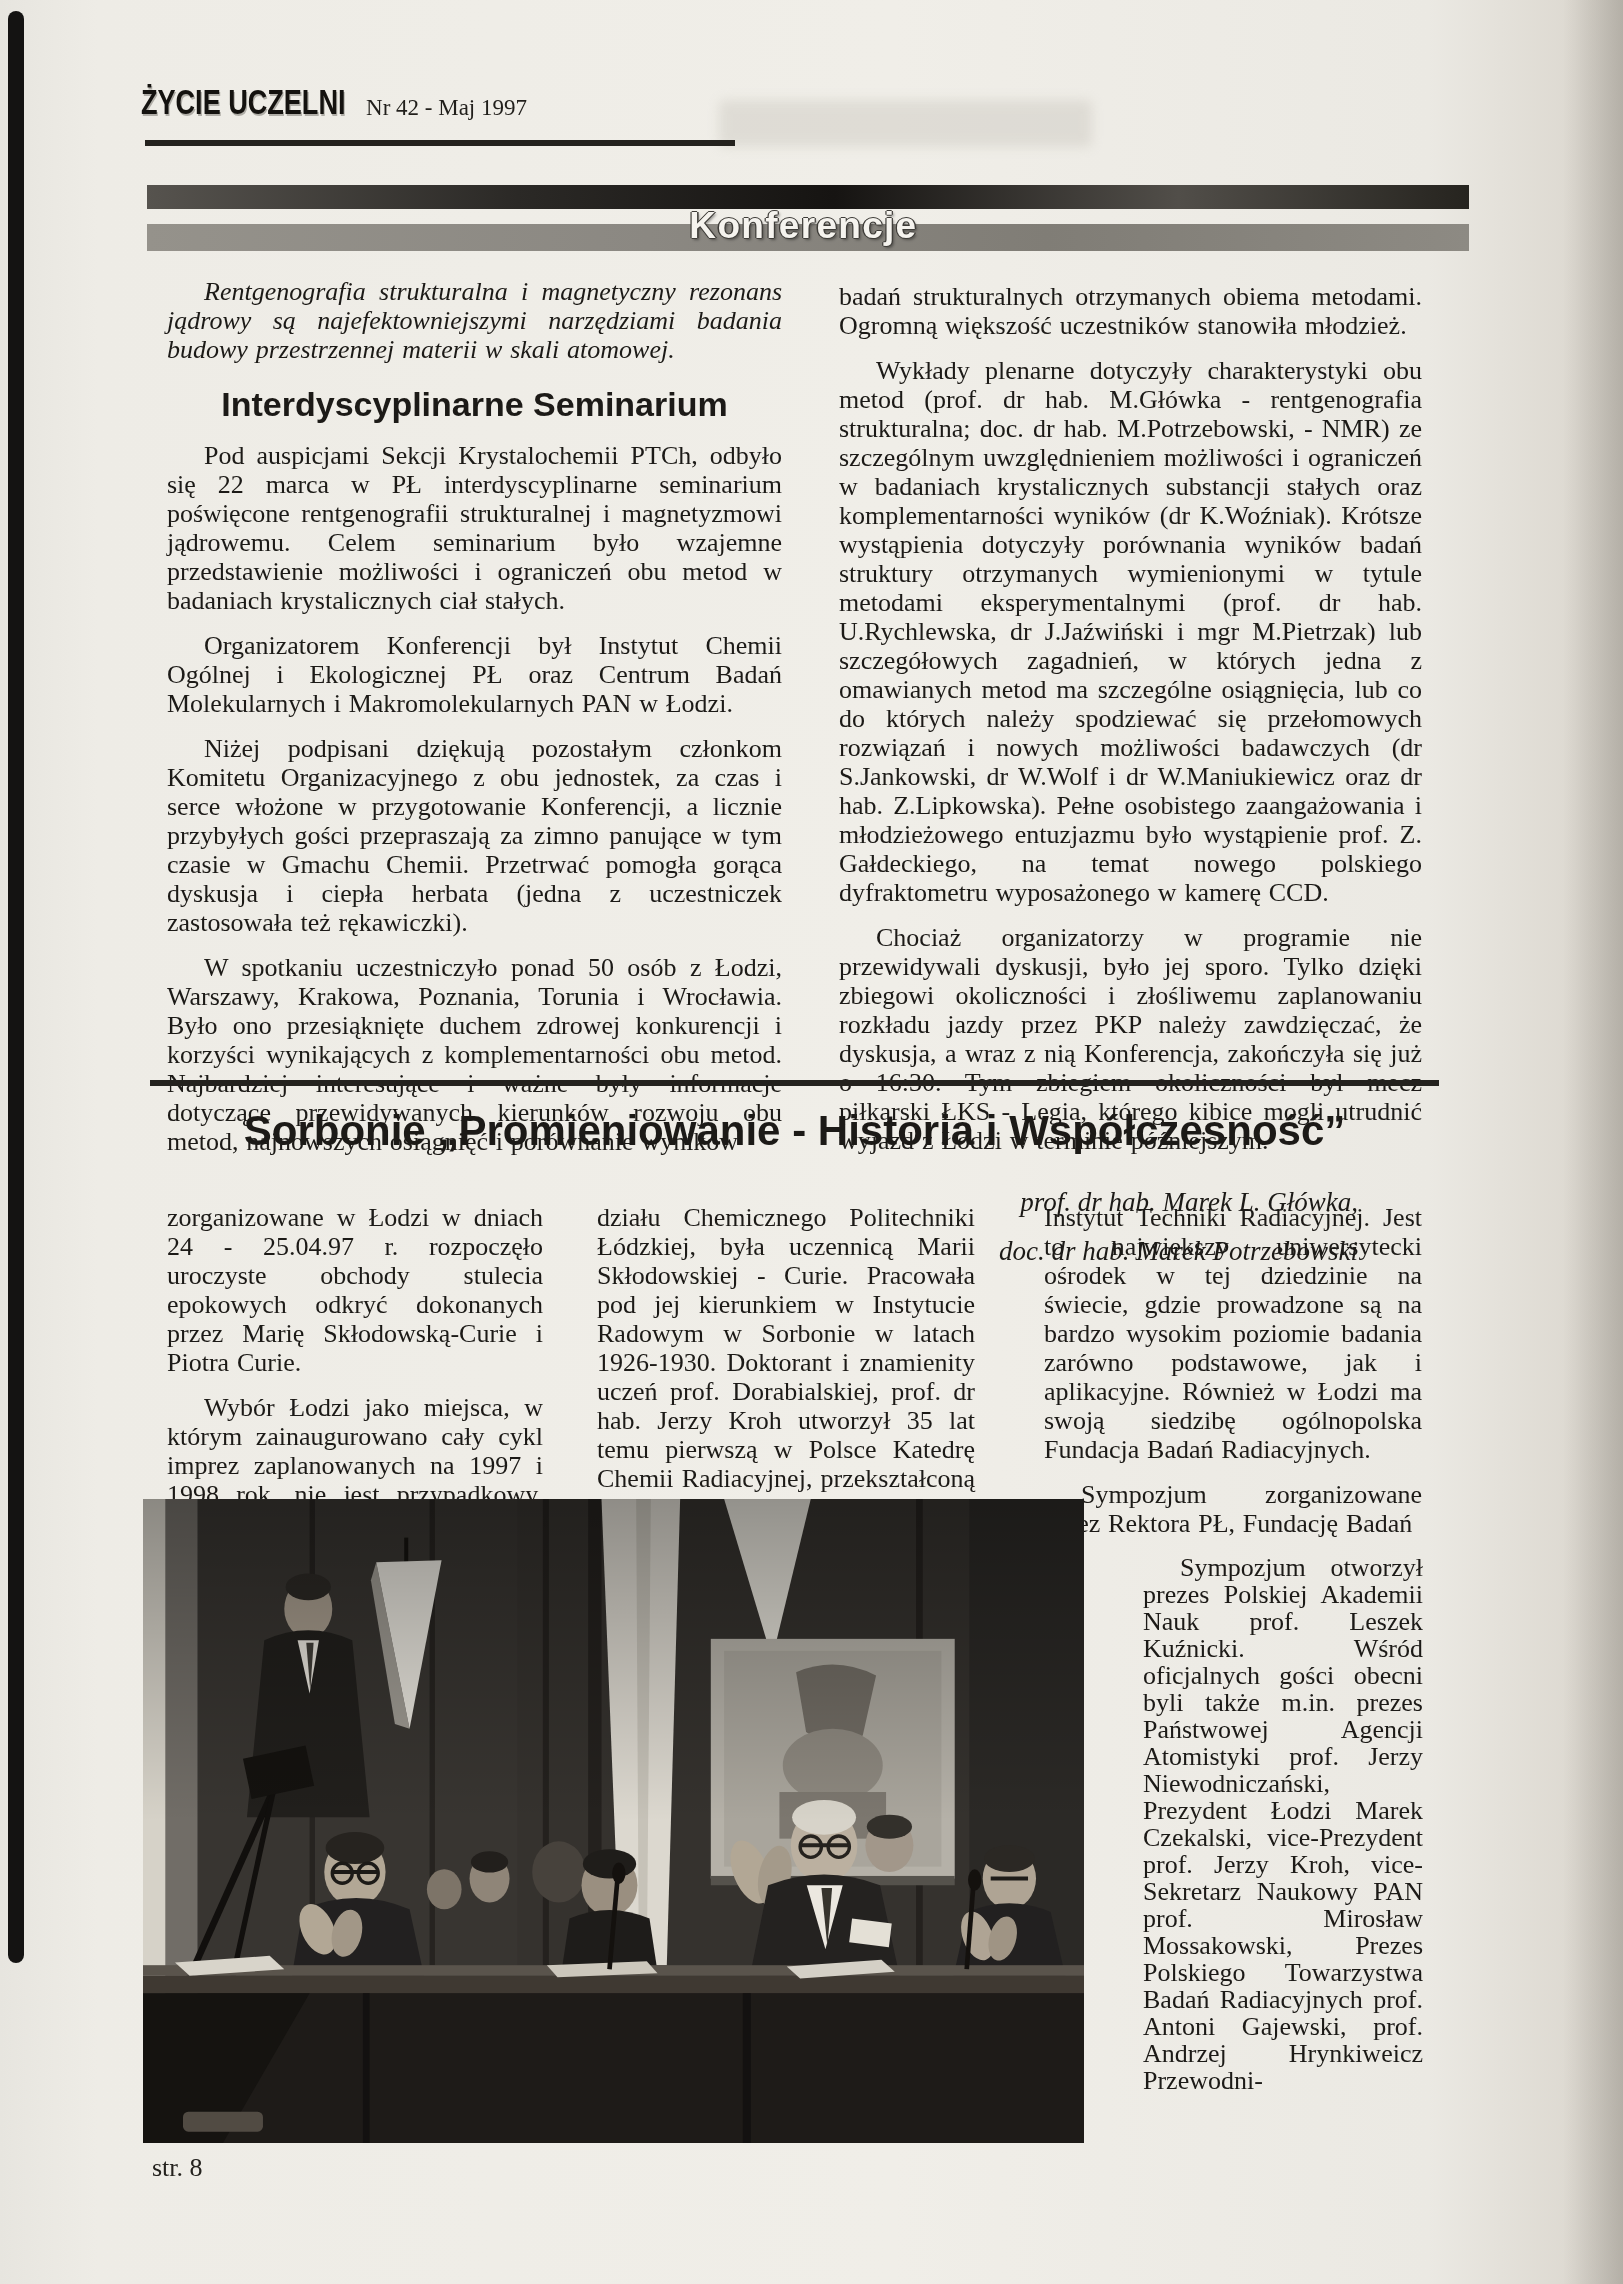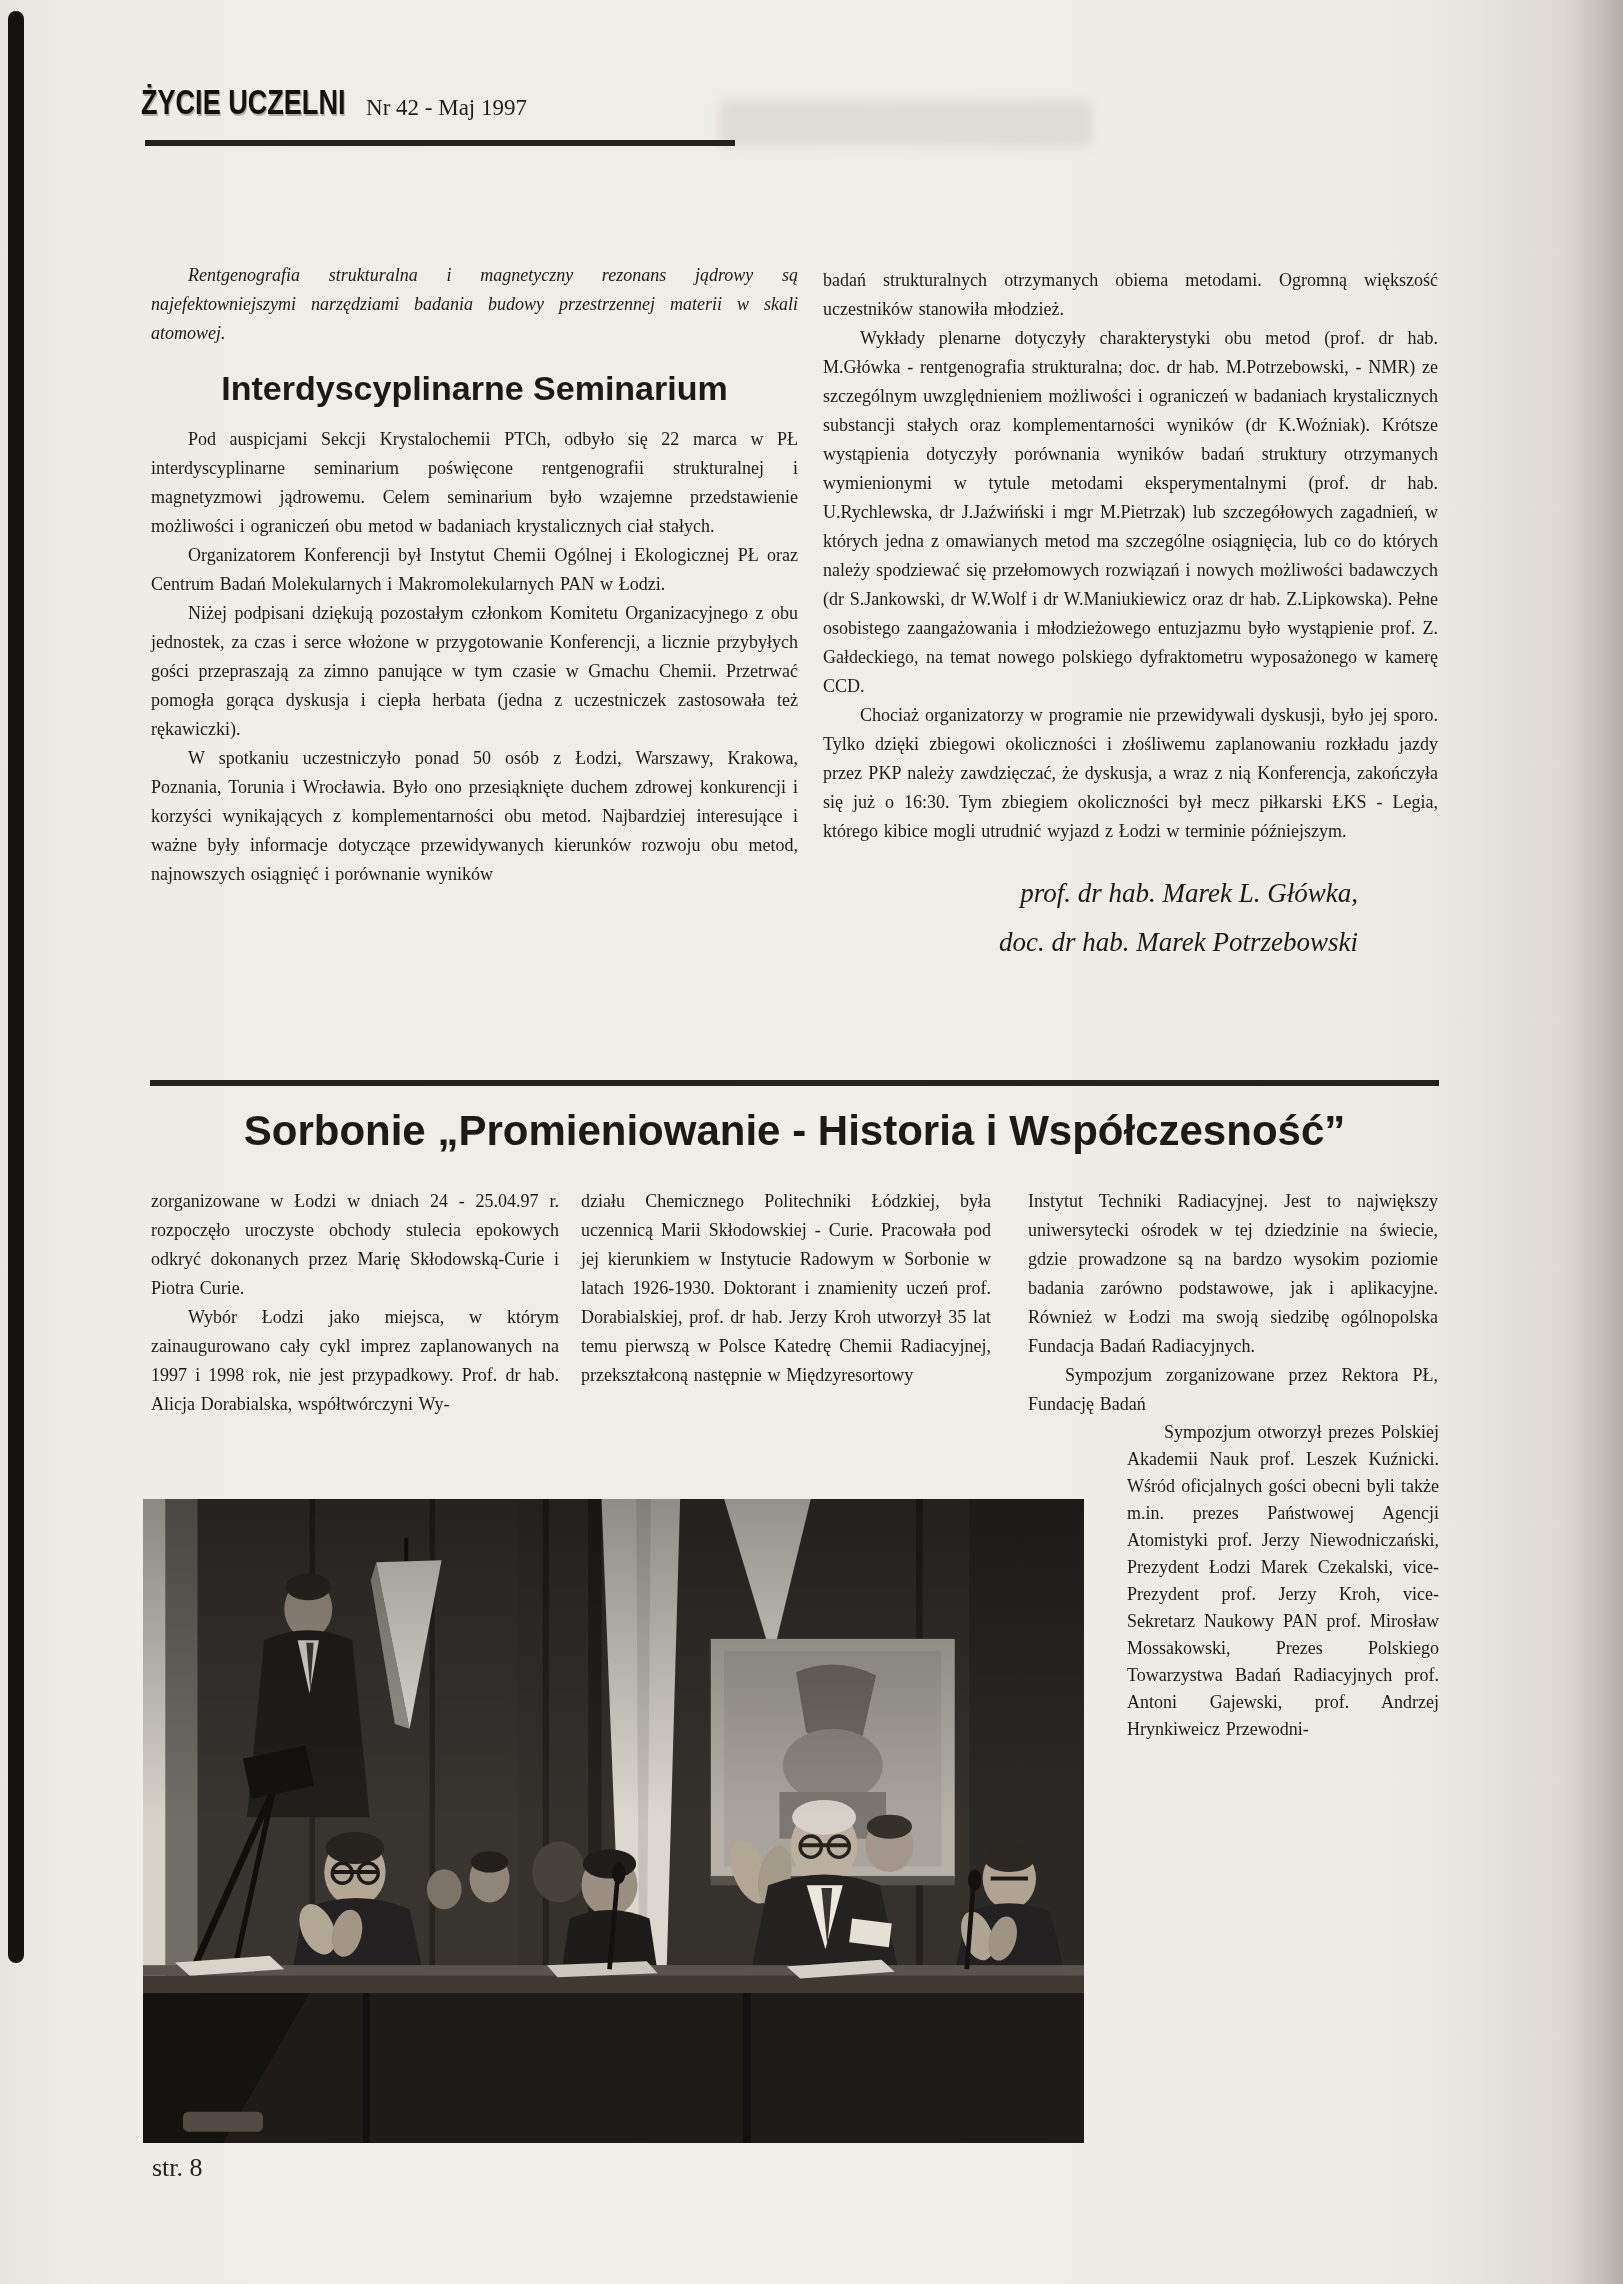--- a/index.html
+++ b/index.html
@@ -32,21 +32,21 @@
     font-family:"Liberation Sans",sans-serif;font-weight:bold;font-size:37px;letter-spacing:1.3px;
     color:#f5f3ee;text-shadow:-1.3px 0 0 #3e3c38,1.3px 0 0 #3e3c38,0 -1.3px 0 #3e3c38,0 1.3px 0 #3e3c38,2px 2px 2.7px rgba(0,0,0,.4);}
 
   
   .col{position:absolute;text-align:justify;}
   .a1-left{left:151px;top:261px;width:647px;}
   .a1-right{left:823px;top:266px;width:615px;}
   .lead{font-style:italic;font-size:27px;line-height:31px;margin:0;}
   .h1{font-family:"Liberation Sans",sans-serif;font-weight:bold;font-size:34px;
     text-align:center;margin:21px 0 17px 0;letter-spacing:0;}
-  .bodytext p{font-size:18px;line-height:29px;margin:0;text-indent:37px;
+  .bodytext p{font-size:26px;line-height:29px;margin:16px;text-indent:37px;
     word-spacing:1.3px;hyphens:auto;}
   .bodytext p.cont{text-indent:0;}
   .signature{margin-top:22.6px;padding-right:80px;text-align:right;
     font-style:italic;font-size:27px;line-height:49px;}
 
   .divider-rule{position:absolute;left:150px;top:1080px;width:1289px;height:6px;background:#24221e;}
 
   
   .h2{position:absolute;left:150px;top:1107px;width:1289px;text-align:center;
     font-family:"Liberation Sans",sans-serif;font-weight:bold;font-size:42px;letter-spacing:0;}
@@ -69,20 +69,26 @@
 
   <div class="scan-bar"></div>
   <div class="bleed"></div>
 
   <div class="masthead">
     <span class="brand">ŻYCIE UCZELNI</span>
     <span class="issue">Nr 42 - Maj 1997</span>
   </div>
   <div class="masthead-rule"></div>
 
+  <div class="banner">
+    <div class="band-top"></div>
+    <div class="band-gap"></div>
+    <div class="band-bottom"></div>
+    <div class="banner-label">Konferencje</div>
+  </div>
 
   <div class="col a1-left bodytext">
     <p class="lead">Rentgenografia strukturalna i magnetyczny rezonans jądrowy są najefektowniejszymi narzędziami badania budowy przestrzennej materii w skali atomowej.</p>
     <div class="h1">Interdyscyplinarne Seminarium</div>
     <p>Pod auspicjami Sekcji Krystalochemii PTCh, odbyło się 22 marca w PŁ interdyscyplinarne seminarium poświęcone rentgenografii strukturalnej i magnetyzmowi jądrowemu. Celem seminarium było wzajemne przedstawienie możliwości i ograniczeń obu metod w badaniach krystalicznych ciał stałych.</p>
     <p>Organizatorem Konferencji był Instytut Chemii Ogólnej i Ekologicznej PŁ oraz Centrum Badań Molekularnych i Makromolekularnych PAN w Łodzi.</p>
     <p>Niżej podpisani dziękują pozostałym członkom Komitetu Organizacyjnego z obu jednostek, za czas i serce włożone w przygotowanie Konferencji, a licznie przybyłych gości przepraszają za zimno panujące w tym czasie w Gmachu Chemii. Przetrwać pomogła gorąca dyskusja i ciepła herbata (jedna z uczestniczek zastosowała też rękawiczki).</p>
     <p>W spotkaniu uczestniczyło ponad 50 osób z Łodzi, Warszawy, Krakowa, Poznania, Torunia i Wrocławia. Było ono przesiąknięte duchem zdrowej konkurencji i korzyści wynikających z komplementarności obu metod. Najbardziej interesujące i ważne były informacje dotyczące przewidywanych kierunków rozwoju obu metod, najnowszych osiągnięć i porównanie wyników</p>
   </div>
 

